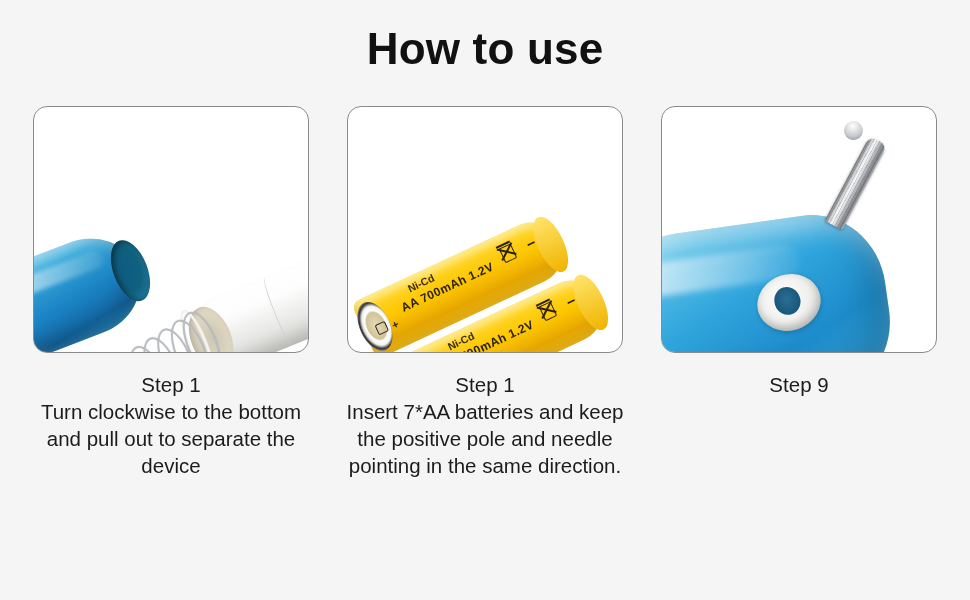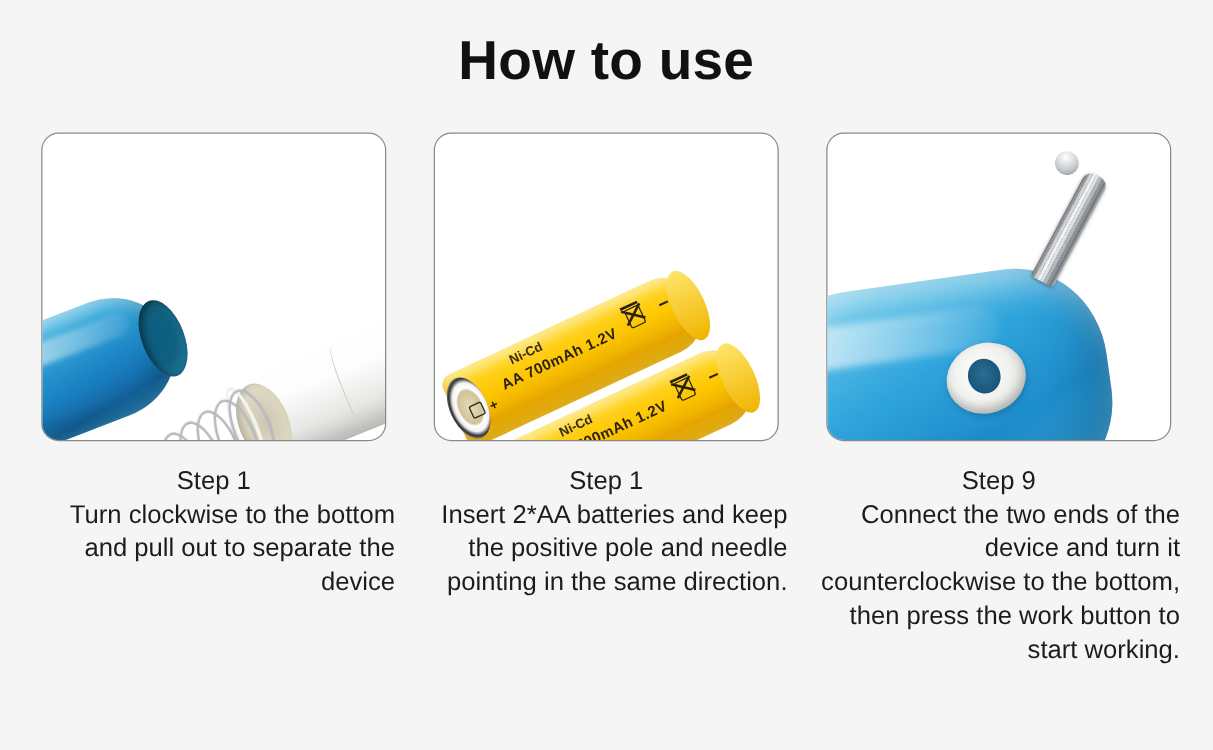--- a/index.html
+++ b/index.html
@@ -74,21 +74,20 @@
     text-align: center;
     font-size: 20.5px;
     line-height: 1.32;
     color: #1c1c1c;
   }
   .caption .step-label {
     display: block;
   }
   .caption .step-body {
     display: block;
-    text-align: right;
   }
 
   
   .ill1 { position:absolute; inset:0; }
   .blue-handle {
     position: absolute;
     left: -42px;
     top: 140px;
     width: 150px;
     height: 96px;
@@ -392,21 +391,21 @@
                 <div class="bin-body"></div>
               <div class="bin-cross"></div>
                 <div class="bin-cross2"></div>
             </div>
           </div>
 
         </div>
       </div>
       <div class="caption">
         <span class="step-label">Step 1</span>
-        <span class="step-body">Insert 2*AA batteries and keep the positive pole and needle pointing in the same direction.</span>
+        <span class="step-body">Insert 7*AA batteries and keep the positive pole and needle pointing in the same direction.</span>
       </div>
     </div>
 
     <div class="step-col">
       <div class="photo-card">
         <div class="ill3">
 
           <div class="pen-body">
             <div class="pen-gloss"></div>
             <div class="pen-collar">
@@ -417,18 +416,17 @@
 
           <div class="needle">
             <div class="needle-ribs"></div>
           </div>
           <div class="needle-knob"></div>
 
         </div>
       </div>
       <div class="caption">
         <span class="step-label">Step 9</span>
-        <span class="step-body">Connect the two ends of the device and turn it counterclockwise to the bottom, then press the work button to start working.</span>
       </div>
     </div>
 
   </div>
 </div>
 
 </body></html>

